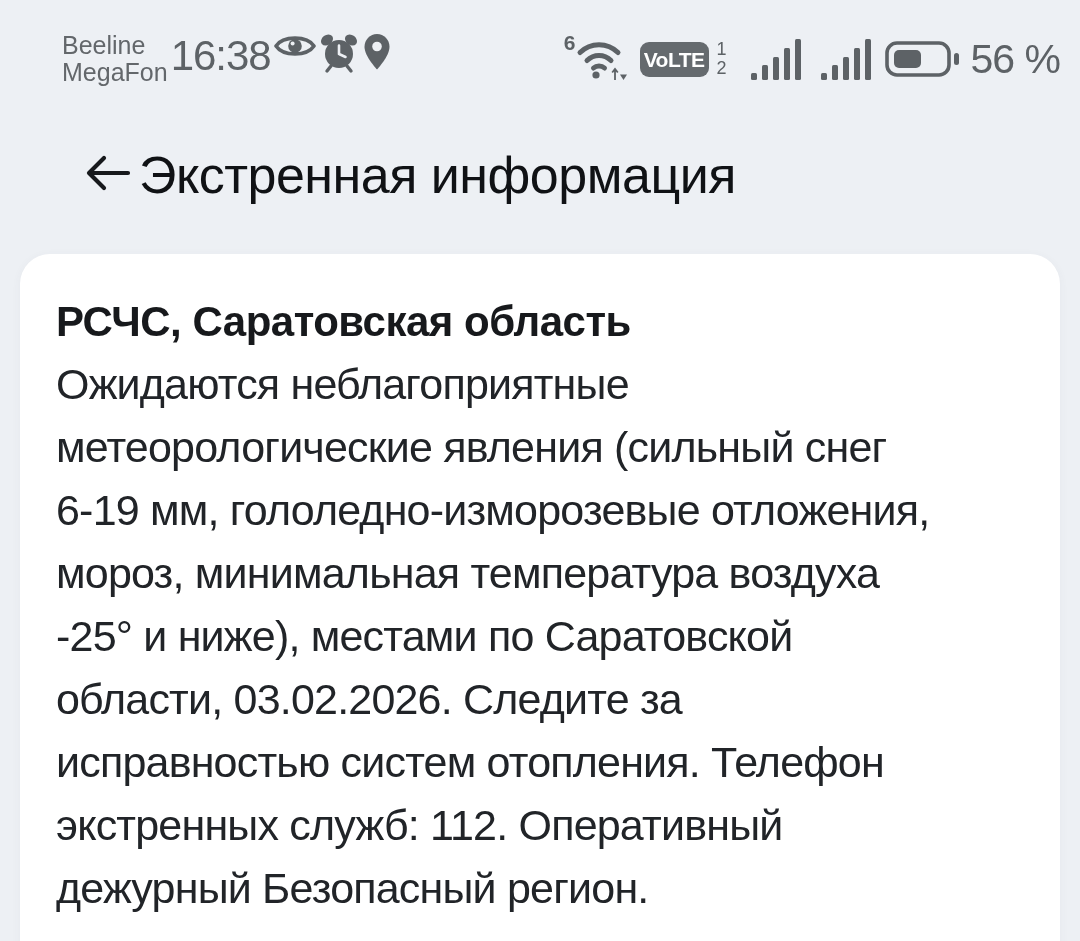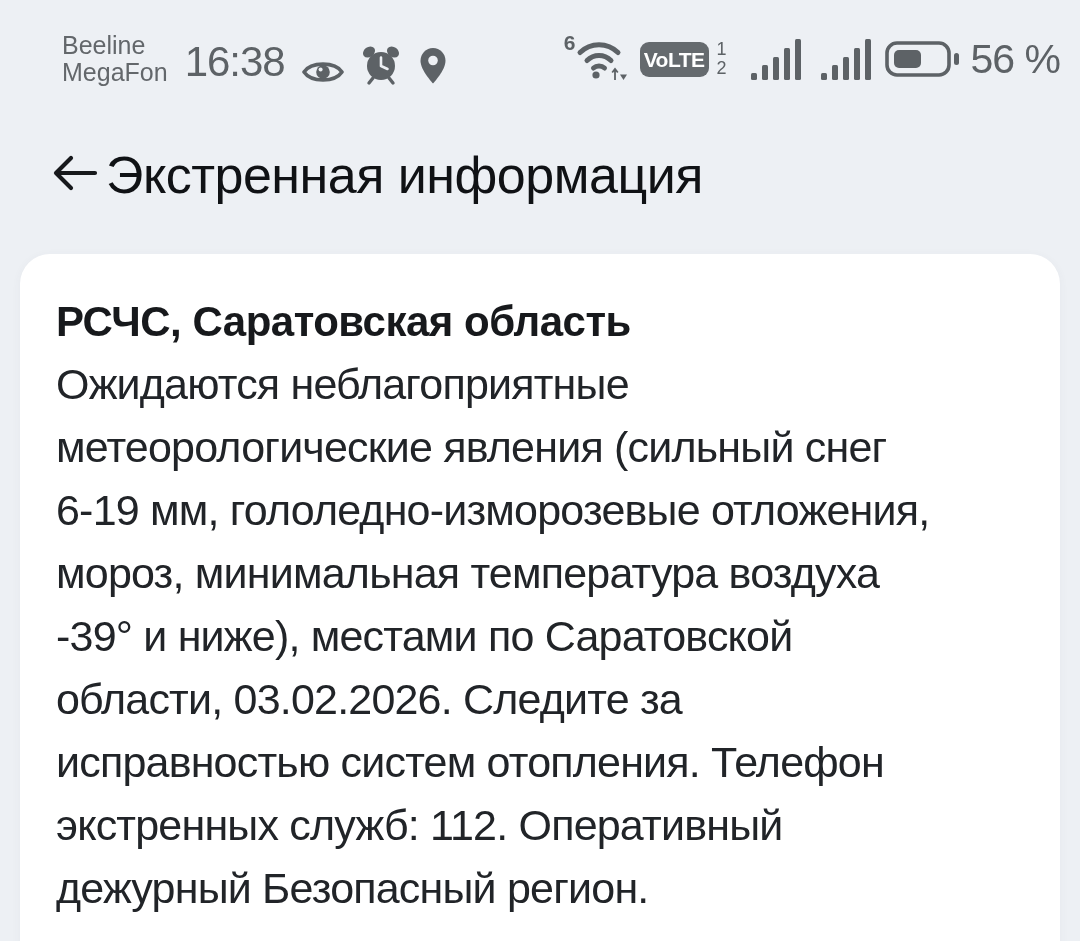--- a/index.html
+++ b/index.html
@@ -16,38 +16,38 @@
     background:var(--bg);
     font-family:"Liberation Sans", sans-serif;
     color:var(--body-ink);
   }
   
   .status-bar{
     height:100px;padding:18px 20px 0 62px;
     display:flex;align-items:center;justify-content:space-between;
     color:var(--gray);
   }
-  .sb-left{display:flex;align-items:flex-end;gap:17px;}
+  .sb-left{display:flex;align-items:flex-start;gap:3px;}
   .sb-right{display:flex;align-items:center;gap:14px;}
   .carrier{font-size:25px;line-height:27px;color:#63676b;}
   .time{font-size:42px;letter-spacing:-1px;}
   .pct{font-size:41px;letter-spacing:-1px;}
   .icon{display:flex;align-items:center;}
   .wifi-group{position:relative;width:62px;height:52px;}
   .wifi-6{position:absolute;left:0;top:-2px;font-size:21px;font-weight:bold;color:var(--gray);}
   .wifi-arcs{position:absolute;left:12px;top:5px;}
   .wifi-arrows{position:absolute;right:-2px;bottom:0;}
   .volte{
     background:var(--badge);color:#fff;border-radius:9px;
     font-weight:bold;font-size:21px;letter-spacing:-0.5px;
     padding:7px 4px;line-height:1;
   }
   .sim-stack{font-size:18px;line-height:19px;color:var(--gray);text-align:center;margin-left:-6px;}
   
-  .header{display:flex;align-items:center;margin-top:10px;padding-left:42px;height:130px;}
+  .header{display:flex;align-items:center;margin-top:10px;padding-left:75px;height:130px;}
   .back-button{width:64px;height:64px;display:flex;align-items:center;justify-content:center;cursor:pointer;}
   .page-title{font-size:52px;font-weight:400;color:var(--ink);margin-left:64px;letter-spacing:-0.5px;}
   
   .card{
     margin:14px 20px 0;background:#fff;border-radius:30px;
     padding:36px 36px;height:920px;
     box-shadow:0 2px 10px rgba(70,80,100,0.05);
   }
   .card-heading{
     font-size:42px;font-weight:bold;line-height:63px;
@@ -163,21 +163,21 @@
     <h1 class="page-title" style="margin:0;">Экстренная информация</h1>
   </div>
 
   <div class="card">
     <div class="card-heading">РСЧС, Саратовская область</div>
     <div>
       <div class="card-line">Ожидаются неблагоприятные</div>
       <div class="card-line">метеорологические явления (сильный снег</div>
       <div class="card-line">6-19 мм, гололедно-изморозевые отложения,</div>
       <div class="card-line">мороз, минимальная температура воздуха</div>
-      <div class="card-line">-39° и ниже), местами по Саратовской</div>
+      <div class="card-line">-25° и ниже), местами по Саратовской</div>
       <div class="card-line">области, 03.02.2026. Следите за</div>
       <div class="card-line">исправностью систем отопления. Телефон</div>
       <div class="card-line">экстренных служб: 112. Оперативный</div>
       <div class="card-line">дежурный Безопасный регион.</div>
     </div>
   </div>
 
 </div>
 
 </body></html>

